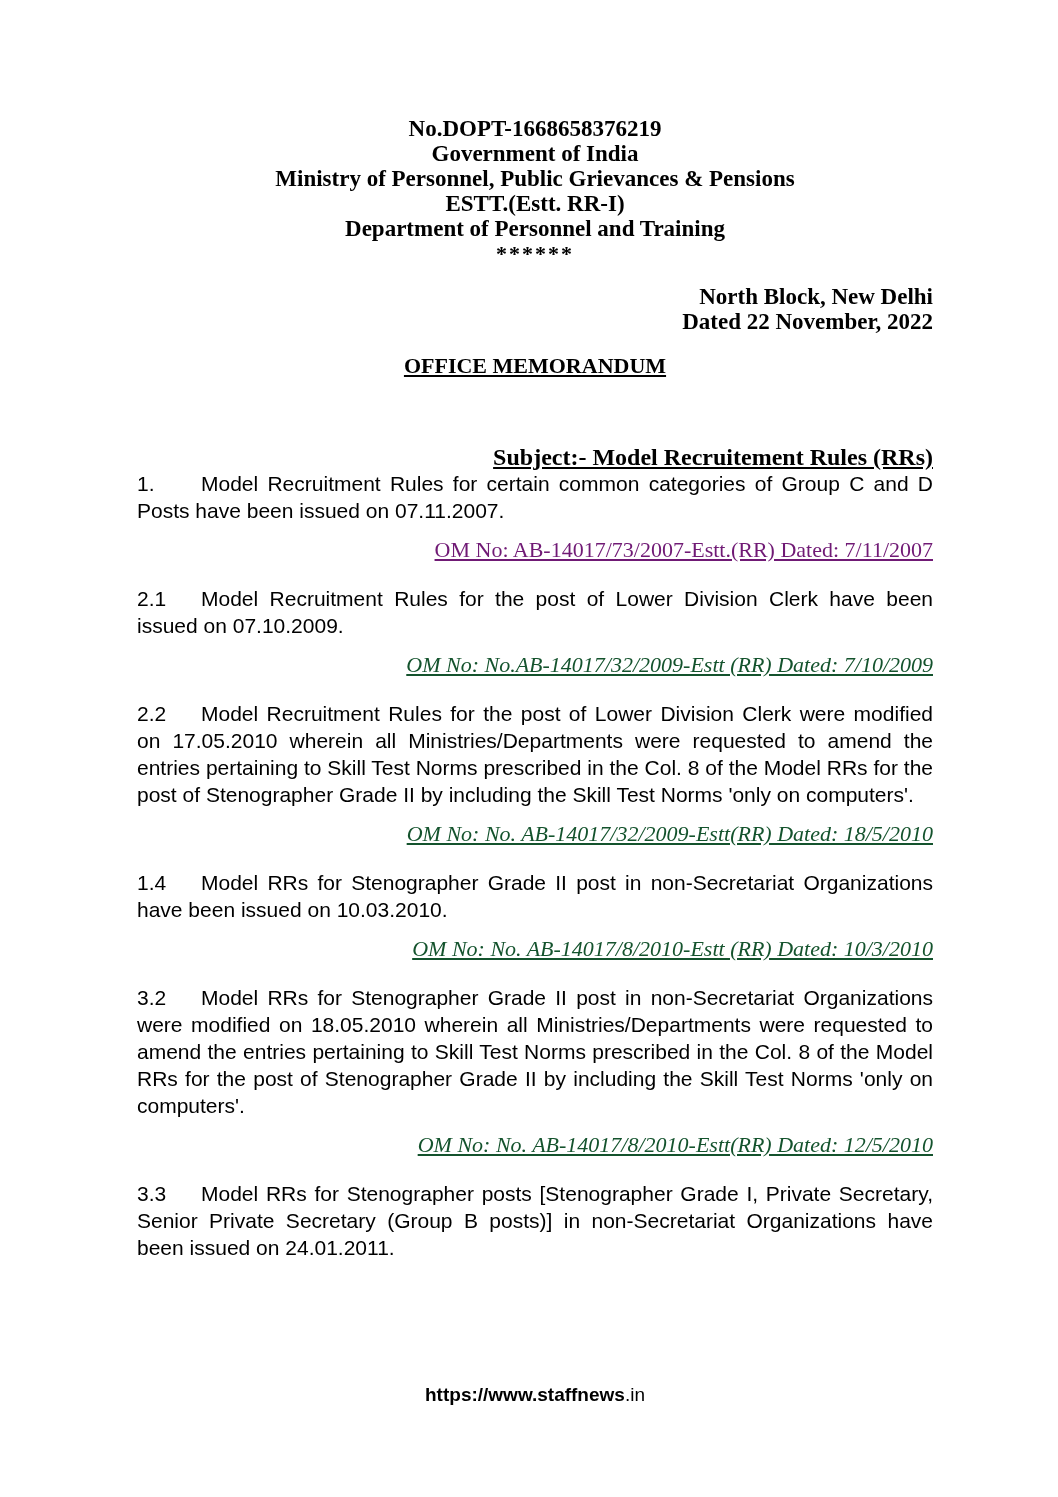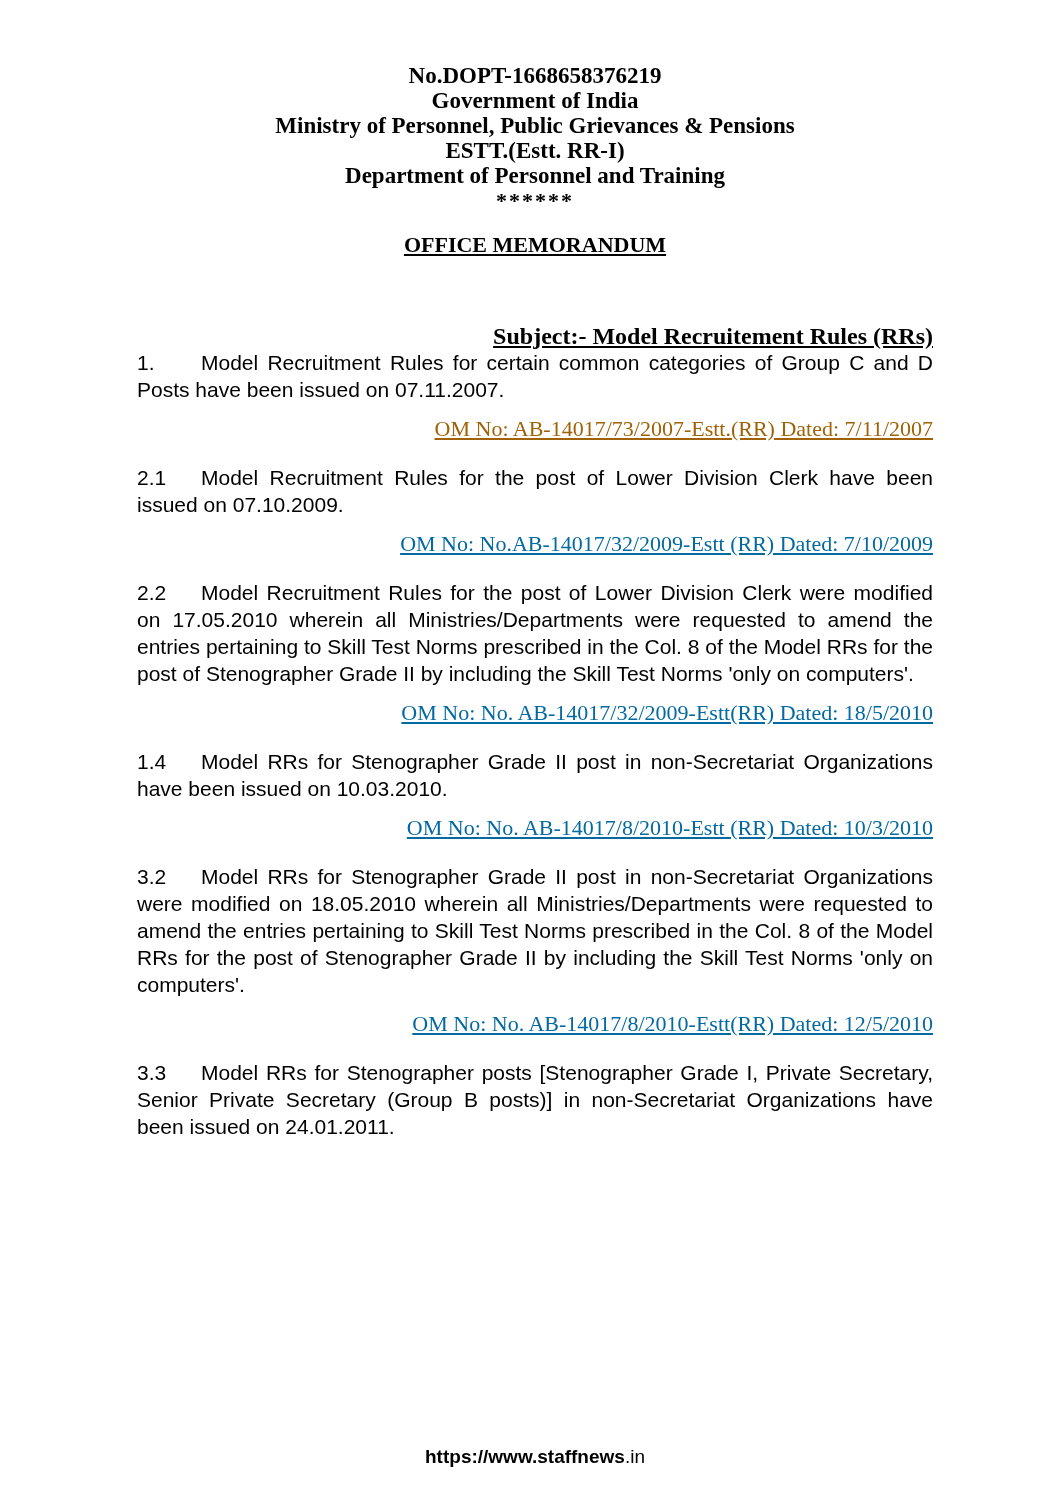--- a/index.html
+++ b/index.html
@@ -7,21 +7,21 @@
     padding: 0;
     background: #ffffff;
   }
   .page {
     position: relative;
     width: 1034px;
     height: 1497px;
     background: #ffffff;
     color: #000000;
     box-sizing: border-box;
-    padding: 63px 101px 0 137px;
+    padding: 116px 101px 0 137px;
     font-family: "Liberation Serif", serif;
     overflow: hidden;
   }
   .letterhead {
     text-align: center;
     font-weight: bold;
     font-size: 23px;
     line-height: 25px;
   }
   .letterhead .sep {
@@ -73,27 +73,27 @@
     text-align: right;
     font-family: "Liberation Serif", serif;
     font-size: 22px;
     line-height: 27px;
     margin: 12px 0 22px 0;
   }
   .om-link-row a {
     text-decoration: underline;
     cursor: pointer;
   }
-  a.link-blue    { color: #0369a1; }
-  a.link-visited { color: #a16207; }
+  a.link-blue    { color: #14532d; font-style: italic; }
+  a.link-visited { color: #701a75; }
   .footer-url {
     position: absolute;
     left: 137px;
     right: 101px;
-    top: 1446px;
+    top: 1384px;
     text-align: center;
     font-family: "Liberation Sans", sans-serif;
     font-size: 19px;
     font-weight: bold;
     color: #000000;
   }
   .footer-url .url-suffix {
     font-weight: normal;
   }
 </style>
@@ -104,20 +104,24 @@
 
   <div class="letterhead">
     <div>No.DOPT-1668658376219</div>
     <div>Government of India</div>
     <div>Ministry of Personnel, Public Grievances &amp; Pensions</div>
     <div>ESTT.(Estt. RR-I)</div>
     <div>Department of Personnel and Training</div>
     <div class="sep">******</div>
   </div>
 
+  <div class="dateline">
+    <div>North Block, New Delhi</div>
+    <div>Dated 22 November, 2022</div>
+  </div>
 
   <div class="memo-title">
     <span>OFFICE MEMORANDUM</span>
   </div>
 
   <div class="subject-line">
     <span>Subject:- Model Recruitement Rules (RRs)</span>
   </div>
 
   <div class="body-text">

